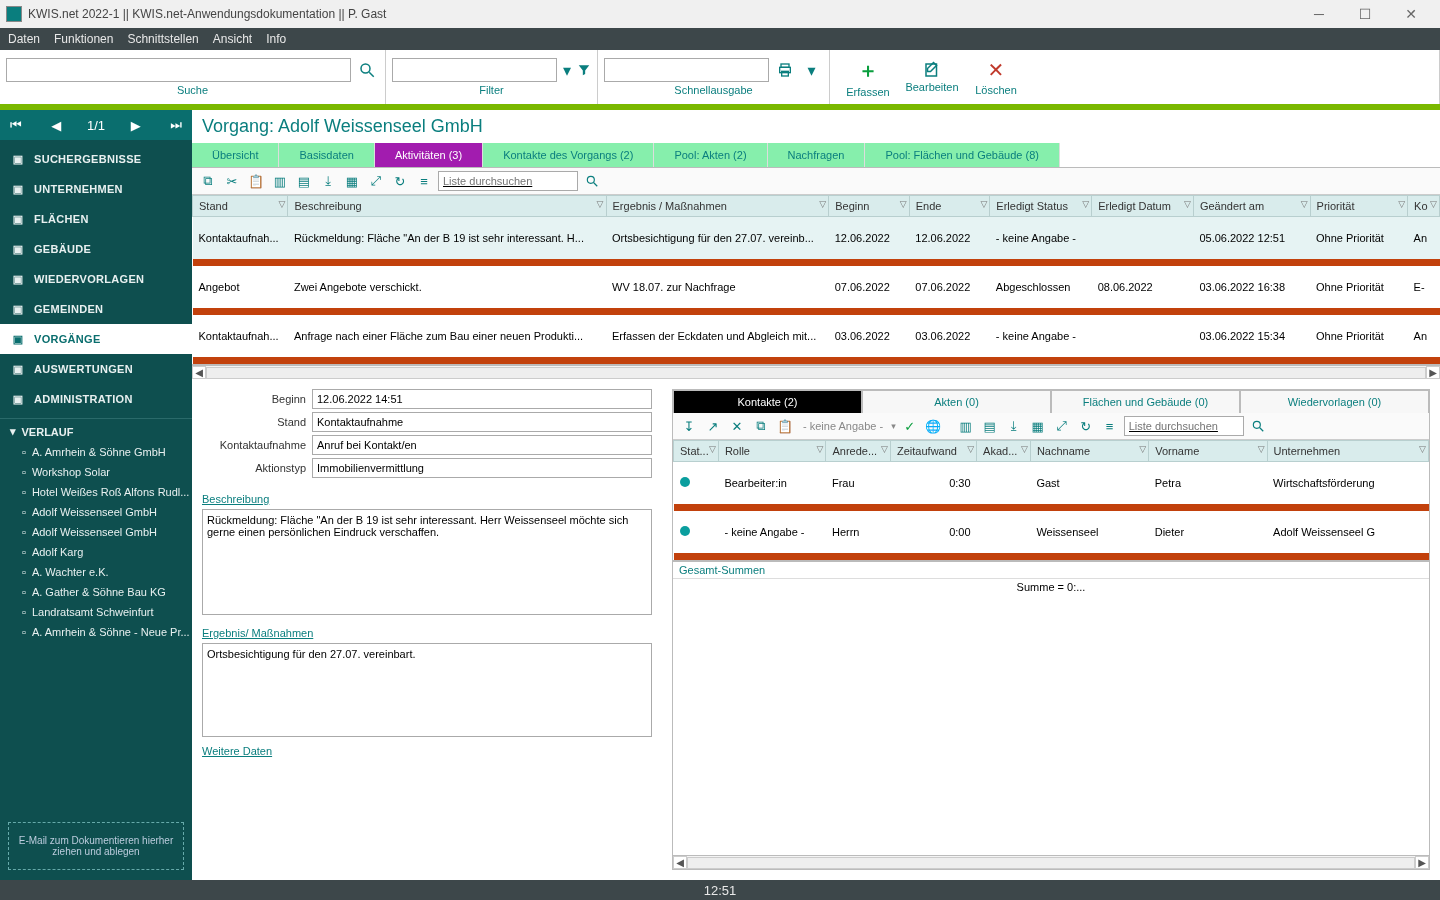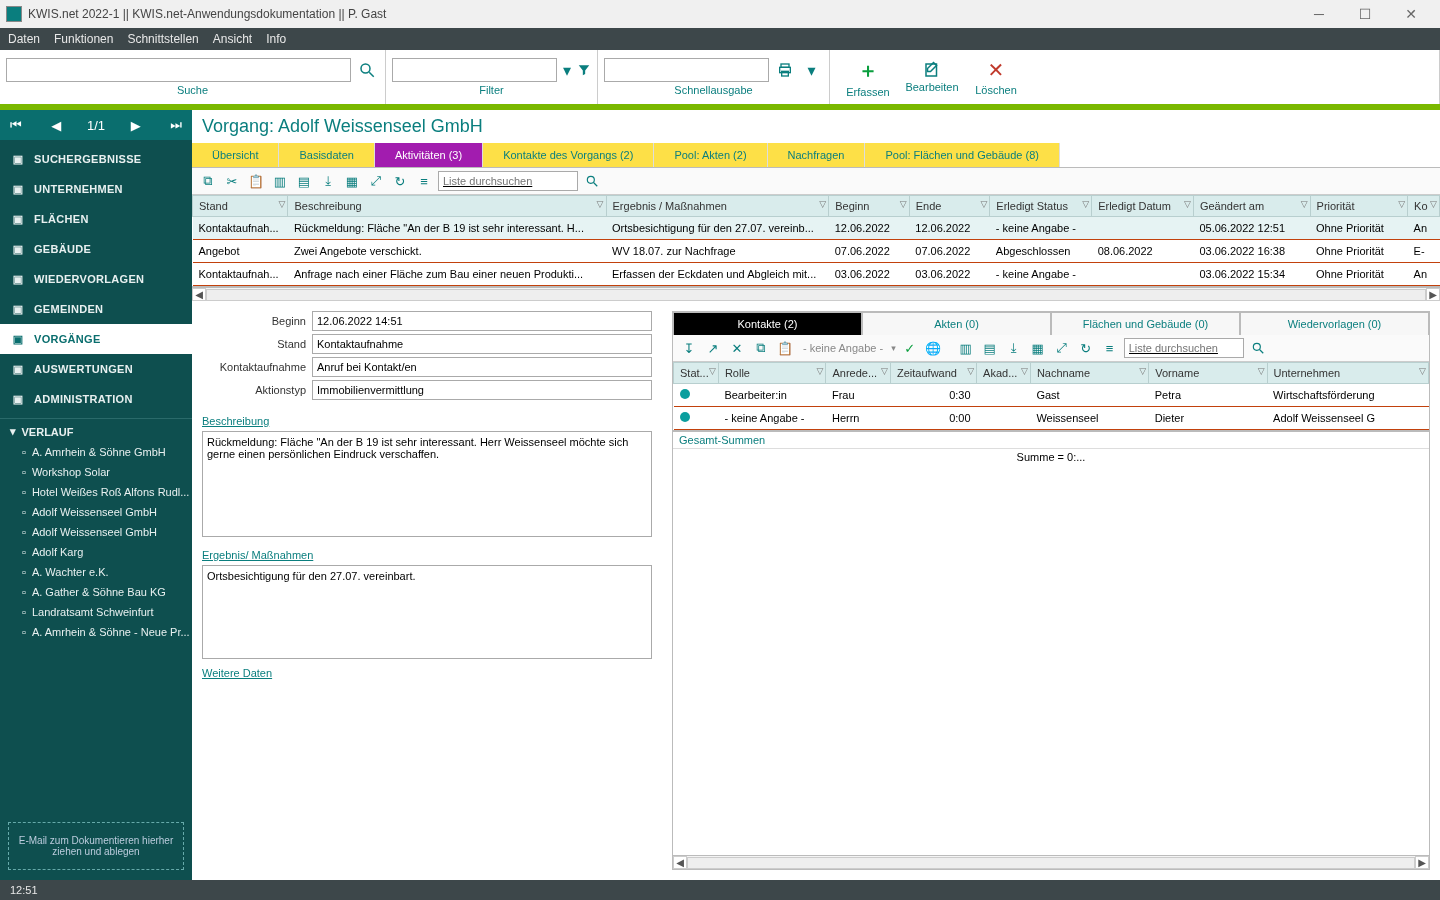--- a/index.html
+++ b/index.html
@@ -41,32 +41,32 @@
 .sidebar .item.active { background: #fff; color: #0a6e6e; }
 .sidebar .item .sicon { width: 16px; height: 16px; display: inline-flex; align-items: center; justify-content: center; }
 .sidebar .hist-head { padding: 6px 10px 4px 10px; font-weight: 700; font-size: 11px; border-top: 1px solid #2a6a6a; display:flex; align-items:center; gap:6px;}
 .sidebar .hist-item { padding: 4px 10px 4px 22px; font-size: 11px; cursor: pointer; white-space: nowrap; overflow: hidden; text-overflow: ellipsis; display:flex; gap:6px; align-items:center;}
 .sidebar .dropzone { margin: 10px 8px; border: 1px dashed #6aa; padding: 12px 8px; font-size: 10px; color: #bcd; text-align: center; }
 
 
 .main { flex: 1; display: flex; flex-direction: column; overflow: hidden; }
 .main .heading { padding: 6px 10px; font-size: 18px; color: #0a7e7e; }
 .tabs { display: flex; border-bottom: 1px solid #bbb; font-size: 11px; }
-.tabs .tab { padding: 6px 20px; color: #0a7e7e; border-right: 1px solid #ddd; cursor: pointer; background: #fde047;}
+.tabs .tab { padding: 6px 20px; color: #0a7e7e; border-right: 1px solid #ddd; cursor: pointer; background: #86efac;}
 .tabs .tab.active { background: #a21caf; color: #fff; }
 
 .subtoolbar { display: flex; align-items: center; gap: 4px; padding: 3px 6px; border-bottom: 1px solid #ccc; background: #fafafa; }
 .subtoolbar .tbtn { width: 20px; height: 20px; display: flex; align-items: center; justify-content: center; color: #0a7e7e; font-size: 13px; cursor: pointer; }
 .subtoolbar input { height: 20px; border: 1px solid #aaa; font-size: 11px; padding: 0 4px; text-decoration: underline; }
 
 
 .grid { border-collapse: collapse; width: 100%; font-size: 11px; }
 .grid th { background: #d9ecec; color: #333; text-align: left; padding: 4px 6px; border: 1px solid #b8cfcf; position: relative; font-weight: 500; white-space: nowrap; overflow: hidden; text-overflow: ellipsis;}
 .grid th .fil { position: absolute; right: 2px; top: 3px; font-size: 9px; color: #777; }
-.grid td { padding: 5px 6px; border-bottom: 1px solid #c2410c; white-space: nowrap; overflow: hidden; text-overflow: ellipsis; }
+.grid td { padding: 15px 6px; border-bottom: 7px solid #c2410c; white-space: nowrap; overflow: hidden; text-overflow: ellipsis; }
 .grid tr.sel td { background: #e6f3f3; }
 .grid-wrap { overflow: hidden; border-bottom: 1px solid #bbb; }
 
 .hscroll { height: 14px; display: flex; align-items: center; border-top: 1px solid #bbb; font-size: 10px; color: #555; background:#f4f4f4;}
 .hscroll .arrow { width: 14px; text-align: center; cursor:pointer; border:1px solid #ccc; background:#fff;}
 .hscroll .track { flex: 1; height: 12px; background: #eee; border:1px solid #ccc;}
 
 
 .lower { flex: 1; display: flex; gap: 20px; padding: 10px; overflow: hidden; }
 .lower .left { width: 450px; display: flex; flex-direction: column; font-size: 11px; }
@@ -76,21 +76,21 @@
 .lower .sect-label { color: #0a7e7e; text-decoration: underline; font-size: 11px; margin: 12px 0 4px 0; }
 .lower textarea { width: 100%; border: 1px solid #aaa; font-size: 11px; padding: 4px; resize: none; font-family: inherit; }
 .lower .right { flex: 1; display: flex; flex-direction: column; border:1px solid #bbb; }
 .lower .right .rtabs { display: flex; font-size: 11px; }
 .lower .right .rtabs .rtab { flex: 1; text-align: center; padding: 5px 4px; border: 1px solid #bbb; border-bottom:none; cursor: pointer; color: #0a7e7e; background:#f7f7f7;}
 .lower .right .rtabs .rtab.active { background: #000000; color: #fff; }
 .lower .link { color: #0a7e7e; text-decoration: underline; font-size: 11px; margin-top: 8px; cursor:pointer;}
 .dot { width:10px; height:10px; border-radius:50%; background:#0a9e9e; display:inline-block;}
 
 
-.statusbar { height: 20px; background: #3d474a; color: #e8e8e8; font-size: 11px; display: flex; align-items: center; justify-content: flex-start; padding: 0 10px; }
+.statusbar { height: 20px; background: #3d474a; color: #e8e8e8; font-size: 13px; display: flex; align-items: center; justify-content: center; padding: 0 10px; }
 
 svg { display:block; }
 </style>
 </head>
 <body>
 
 <div class="titlebar">
   <div class="app-icon"></div>
   <div class="title">KWIS.net 2022-1 || KWIS.net-Anwendungsdokumentation || P. Gast</div>
   <div class="winbtn">─</div>

